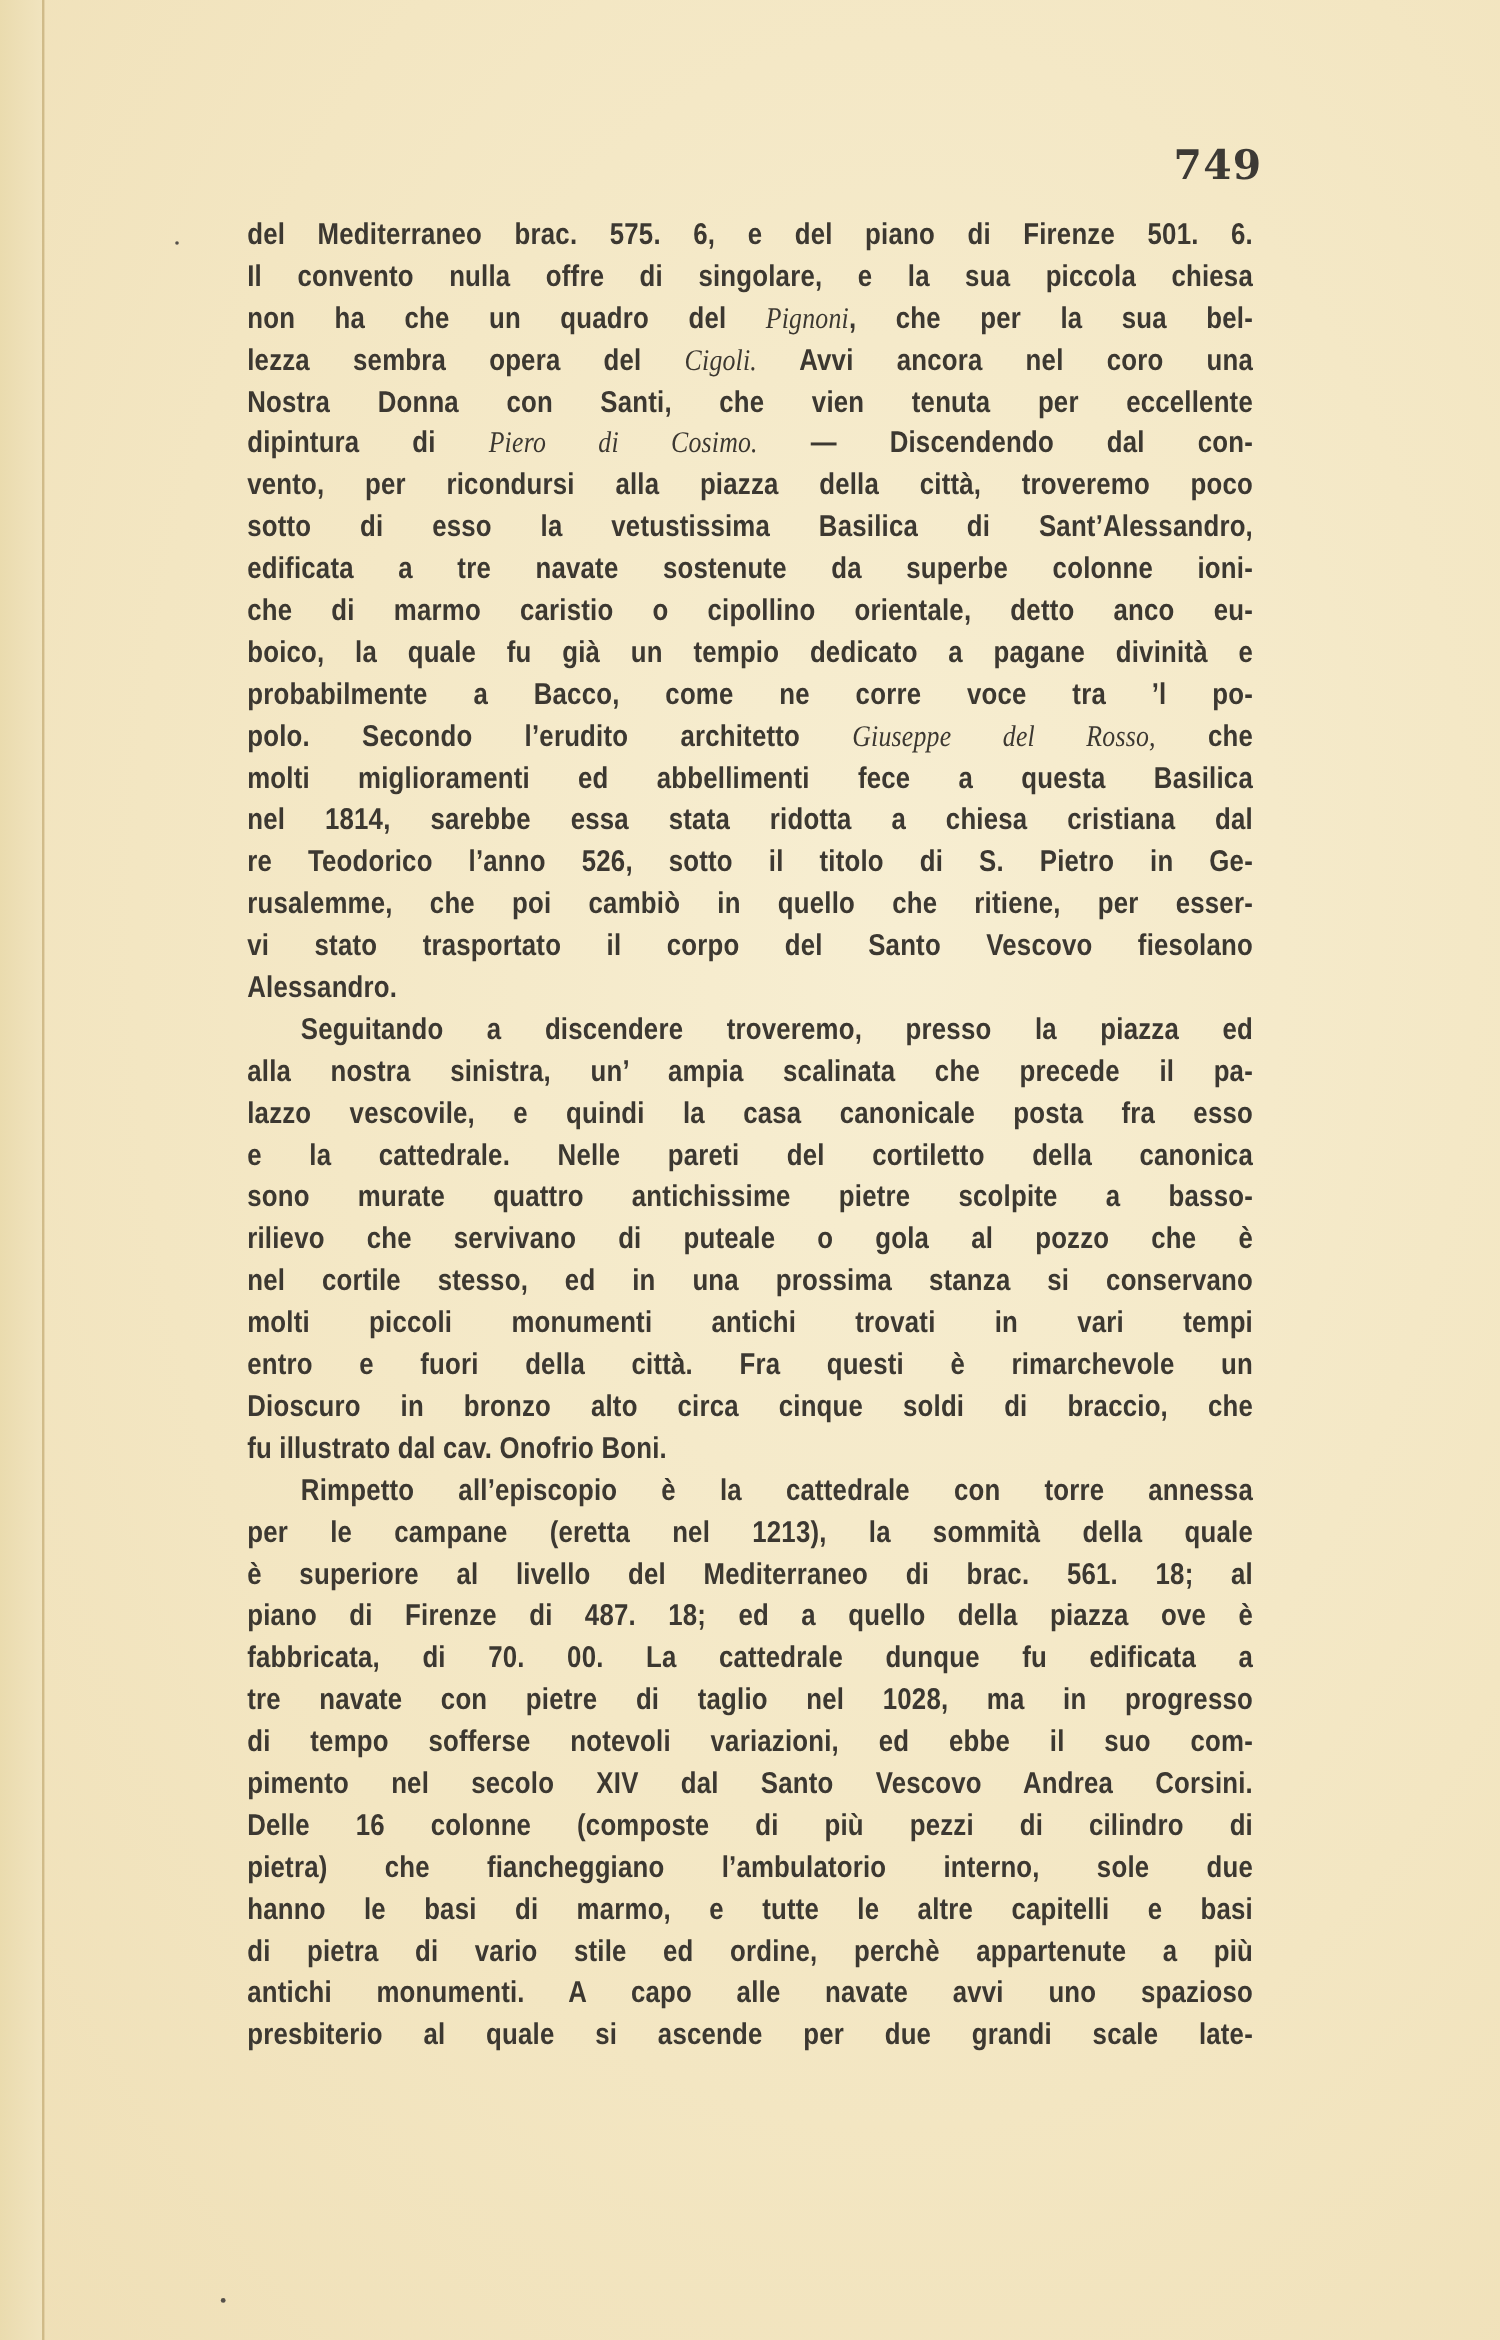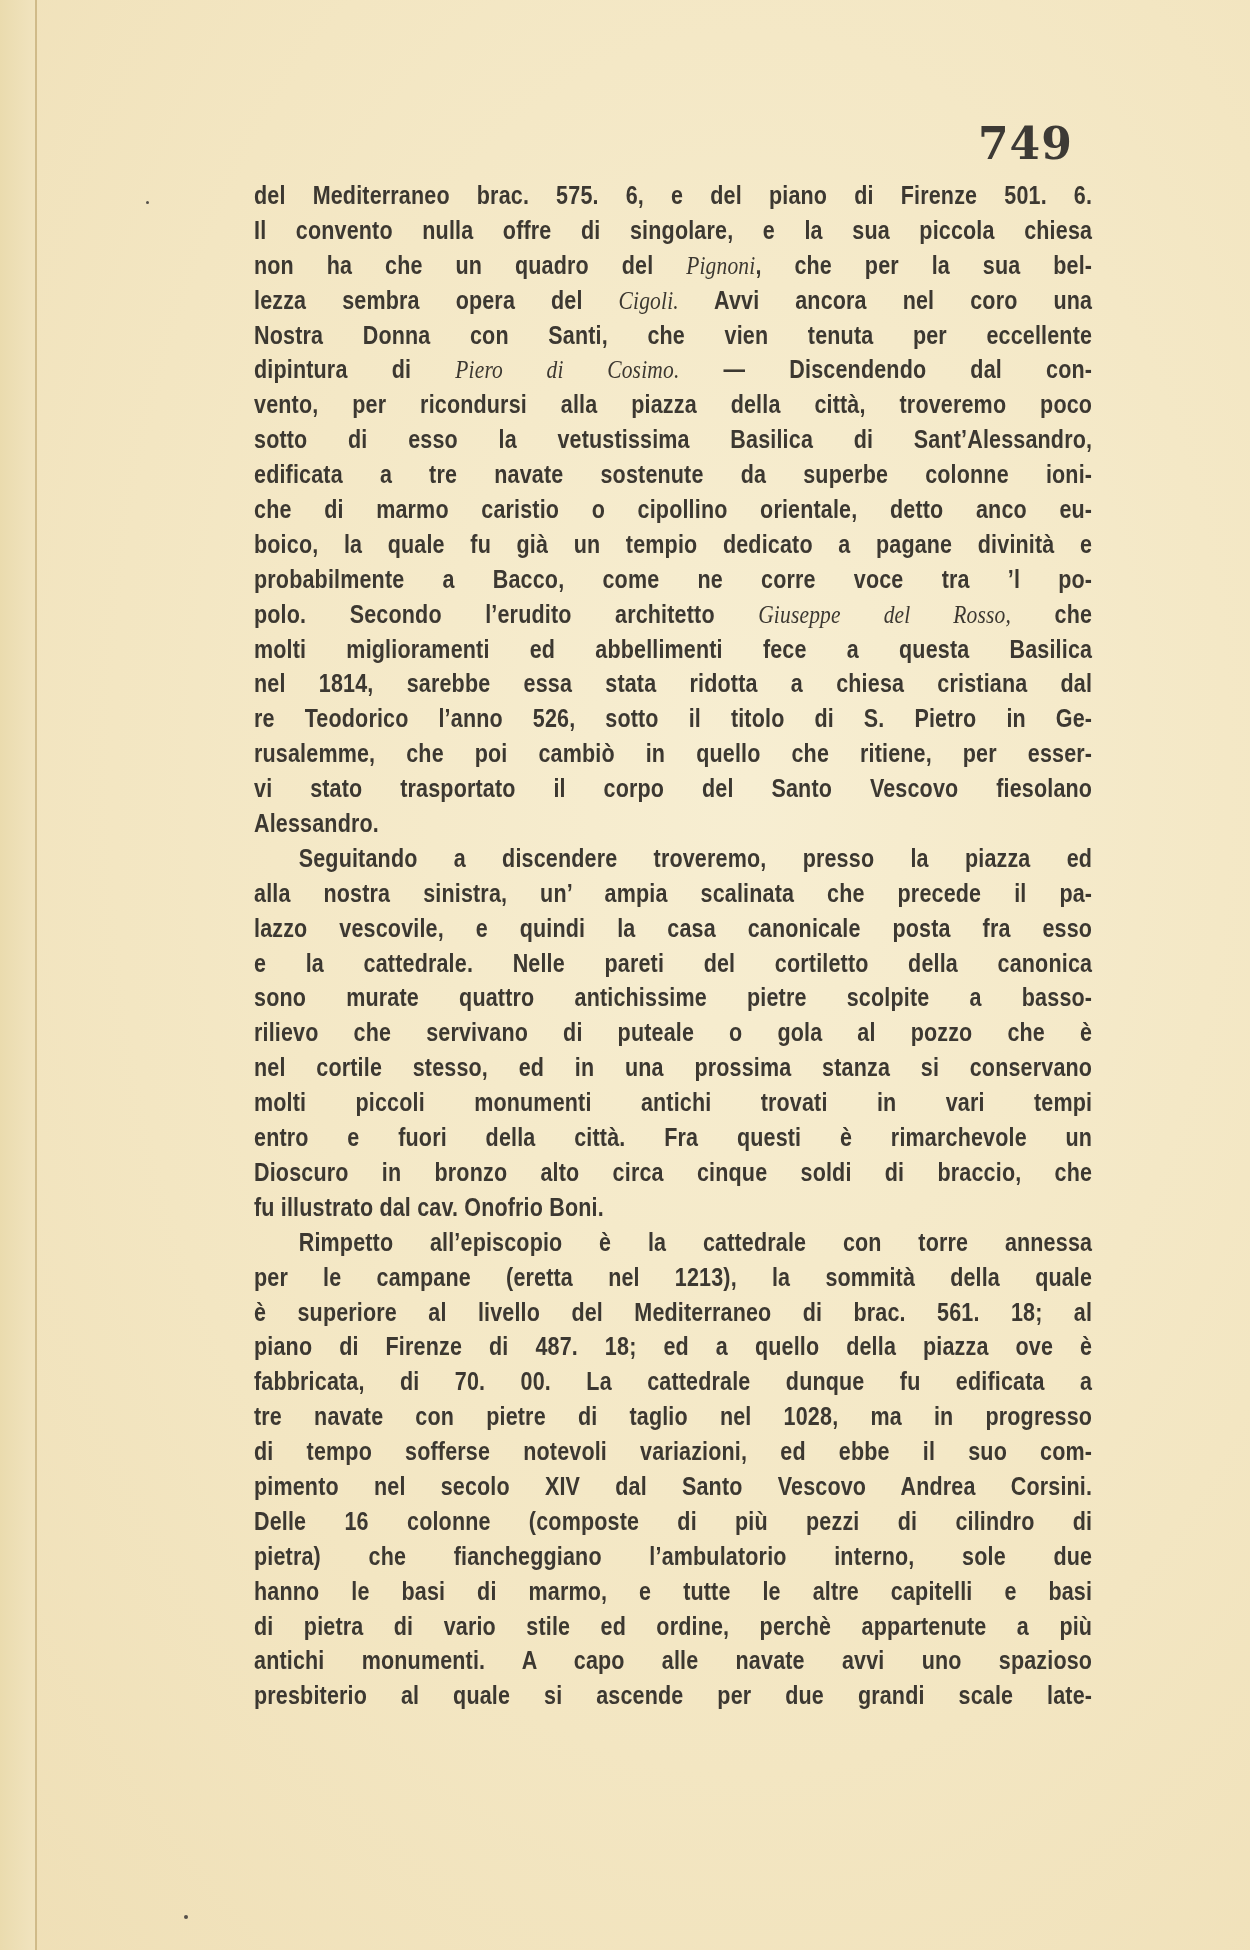--- a/index.html
+++ b/index.html
@@ -14,24 +14,24 @@
     position:absolute; left:35px; top:0; width:2px; height:1950px;
     background:#c8b07c; opacity:0.8;
   }
   .gutter-shade {
     position:absolute; left:0; top:0; width:36px; height:1950px;
     background:linear-gradient(to right, #eadbae, #f1e4bf);
   }
   .page-number {
     position:absolute; top:118px; left:978px;
     font-family:"DejaVu Serif", serif; font-weight:bold;
-    font-size:44px; color:#3d3a35; letter-spacing:1px;
+    font-size:34px; color:#3d3a35; letter-spacing:1px;
   }
   .text-block {
-    position:absolute; left:206px; top:178px; width:838px;margin-left:48px;
+    position:absolute; left:206px; top:178px; width:838px;
   }
   .line {
     display:block; height:34.9px; line-height:34.9px;
     font-family:"Liberation Sans", sans-serif;
     font-size:25px; font-weight:bold;
     transform:scaleX(0.86); transform-origin:left center;
     width:116.3%;
     text-align:justify; text-align-last:justify;
     white-space:nowrap; color:#3c3831;
     letter-spacing:0.2px;

